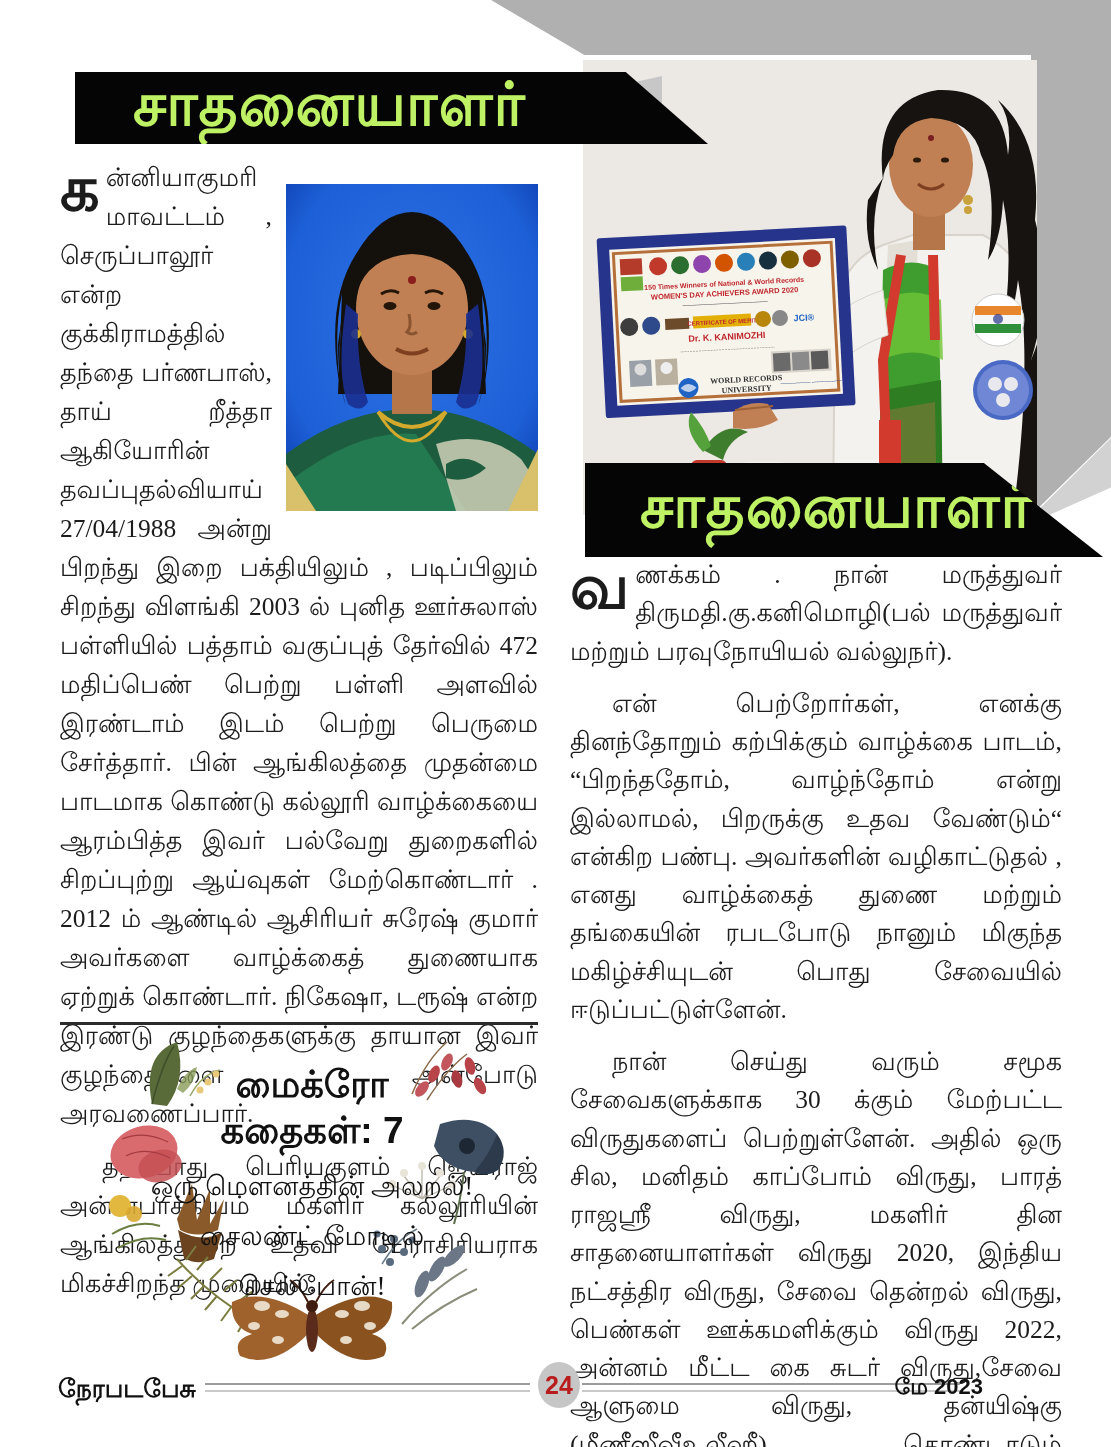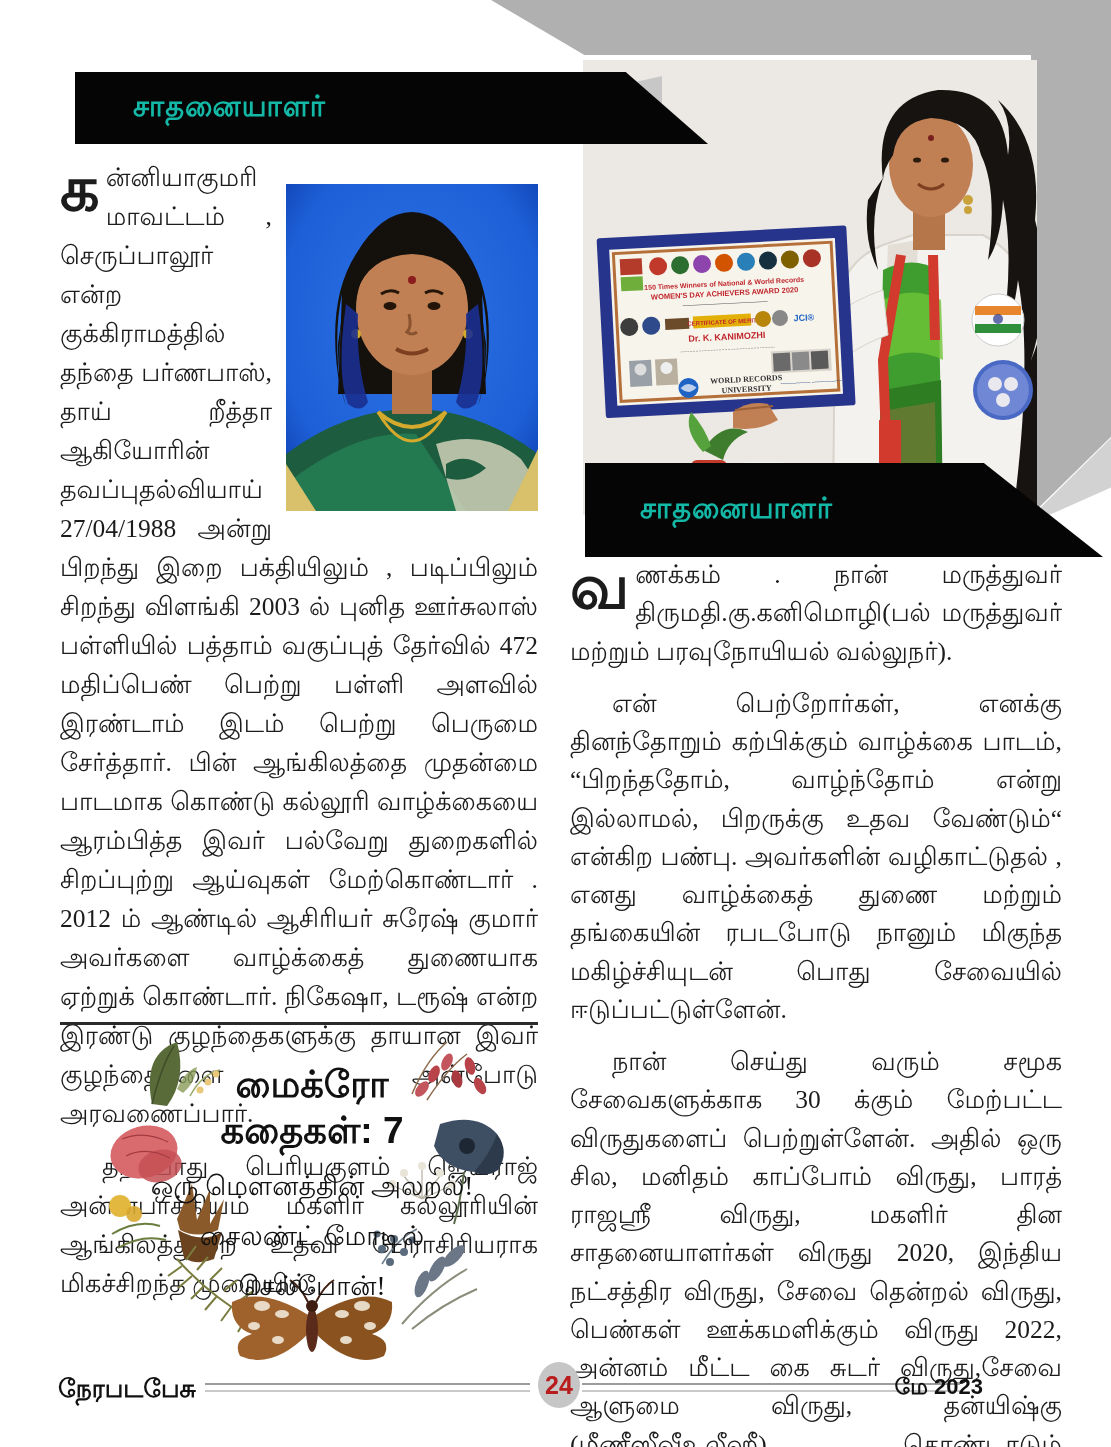--- a/index.html
+++ b/index.html
@@ -16,24 +16,24 @@
     z-index:1;
   }
   .gray-corner-lite{
     position:absolute;left:1020px;top:438px;width:91px;height:90px;
     background:#d2d2d2;
     clip-path:polygon(100% 0, 100% 55%, 0 100%);
     z-index:1;
   }
   
   .banner{
-    position:absolute;background:#050505;color:#14b8a6;z-index:6;
+    position:absolute;background:#050505;color:#bef264;z-index:6;
     display:flex;align-items:center;
     font-family:"Liberation Sans","DejaVu Sans",sans-serif;
-    font-weight:bold;font-size:29px;letter-spacing:1px;
+    font-weight:bold;font-size:60px;letter-spacing:1px;
   }
   .banner-left{
     left:75px;top:72px;width:575px;height:72px;padding-left:58px;
     clip-path:polygon(0 0,87% 0,100% 100%,0 100%);
   }
   .banner-left-tri{
     position:absolute;left:520px;top:76px;width:142px;height:64px;background:#c7c7c7;
     clip-path:polygon(100% 0,100% 100%,0 50%);z-index:5;
   }
   .banner-right{

